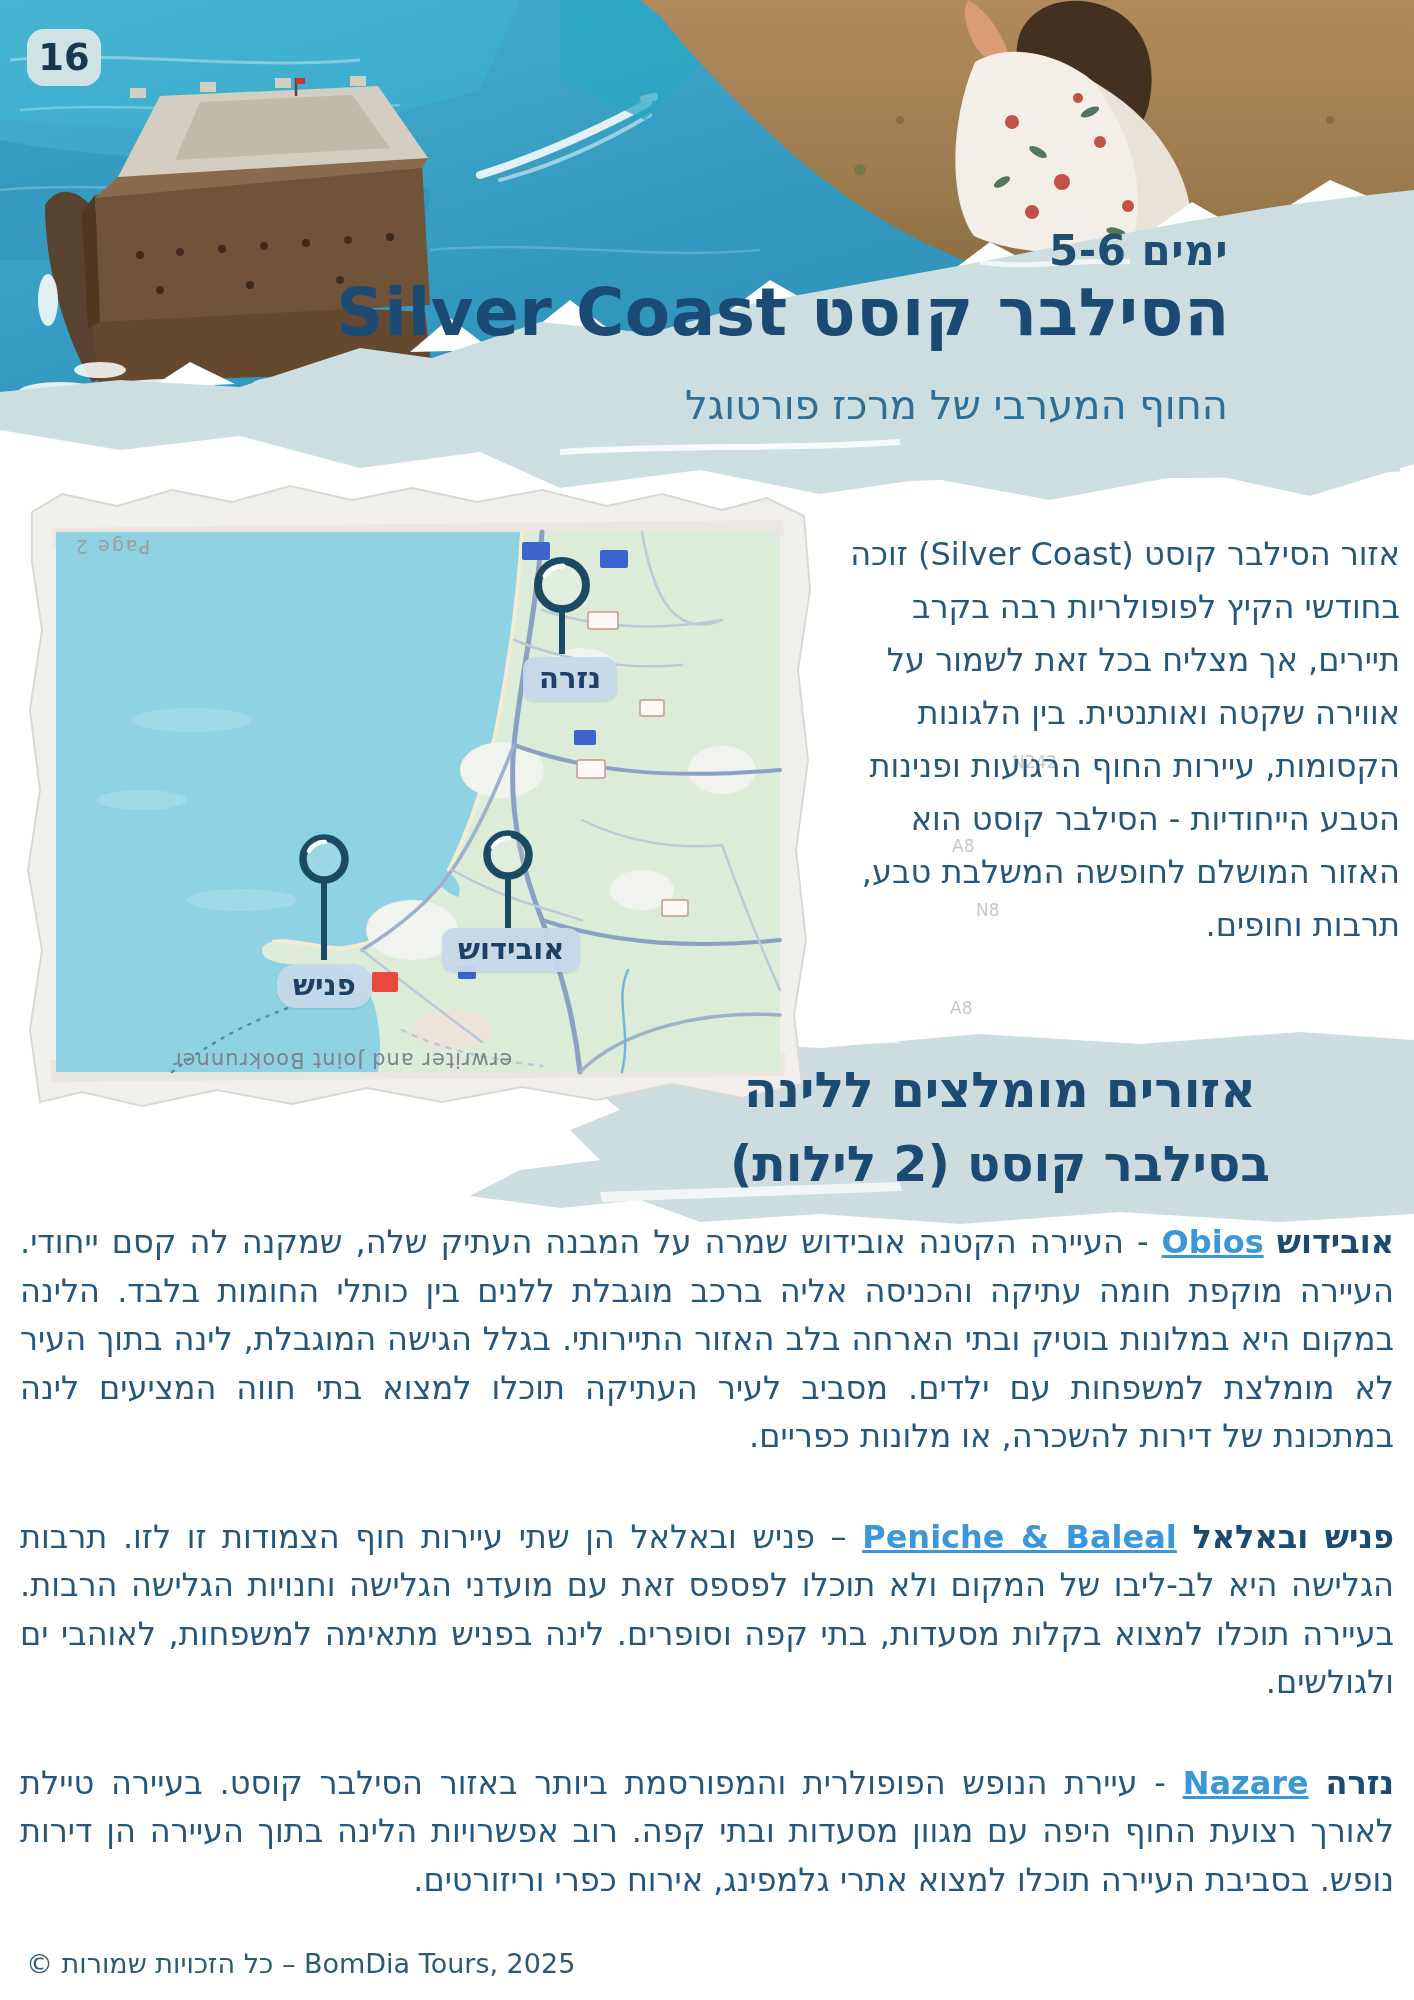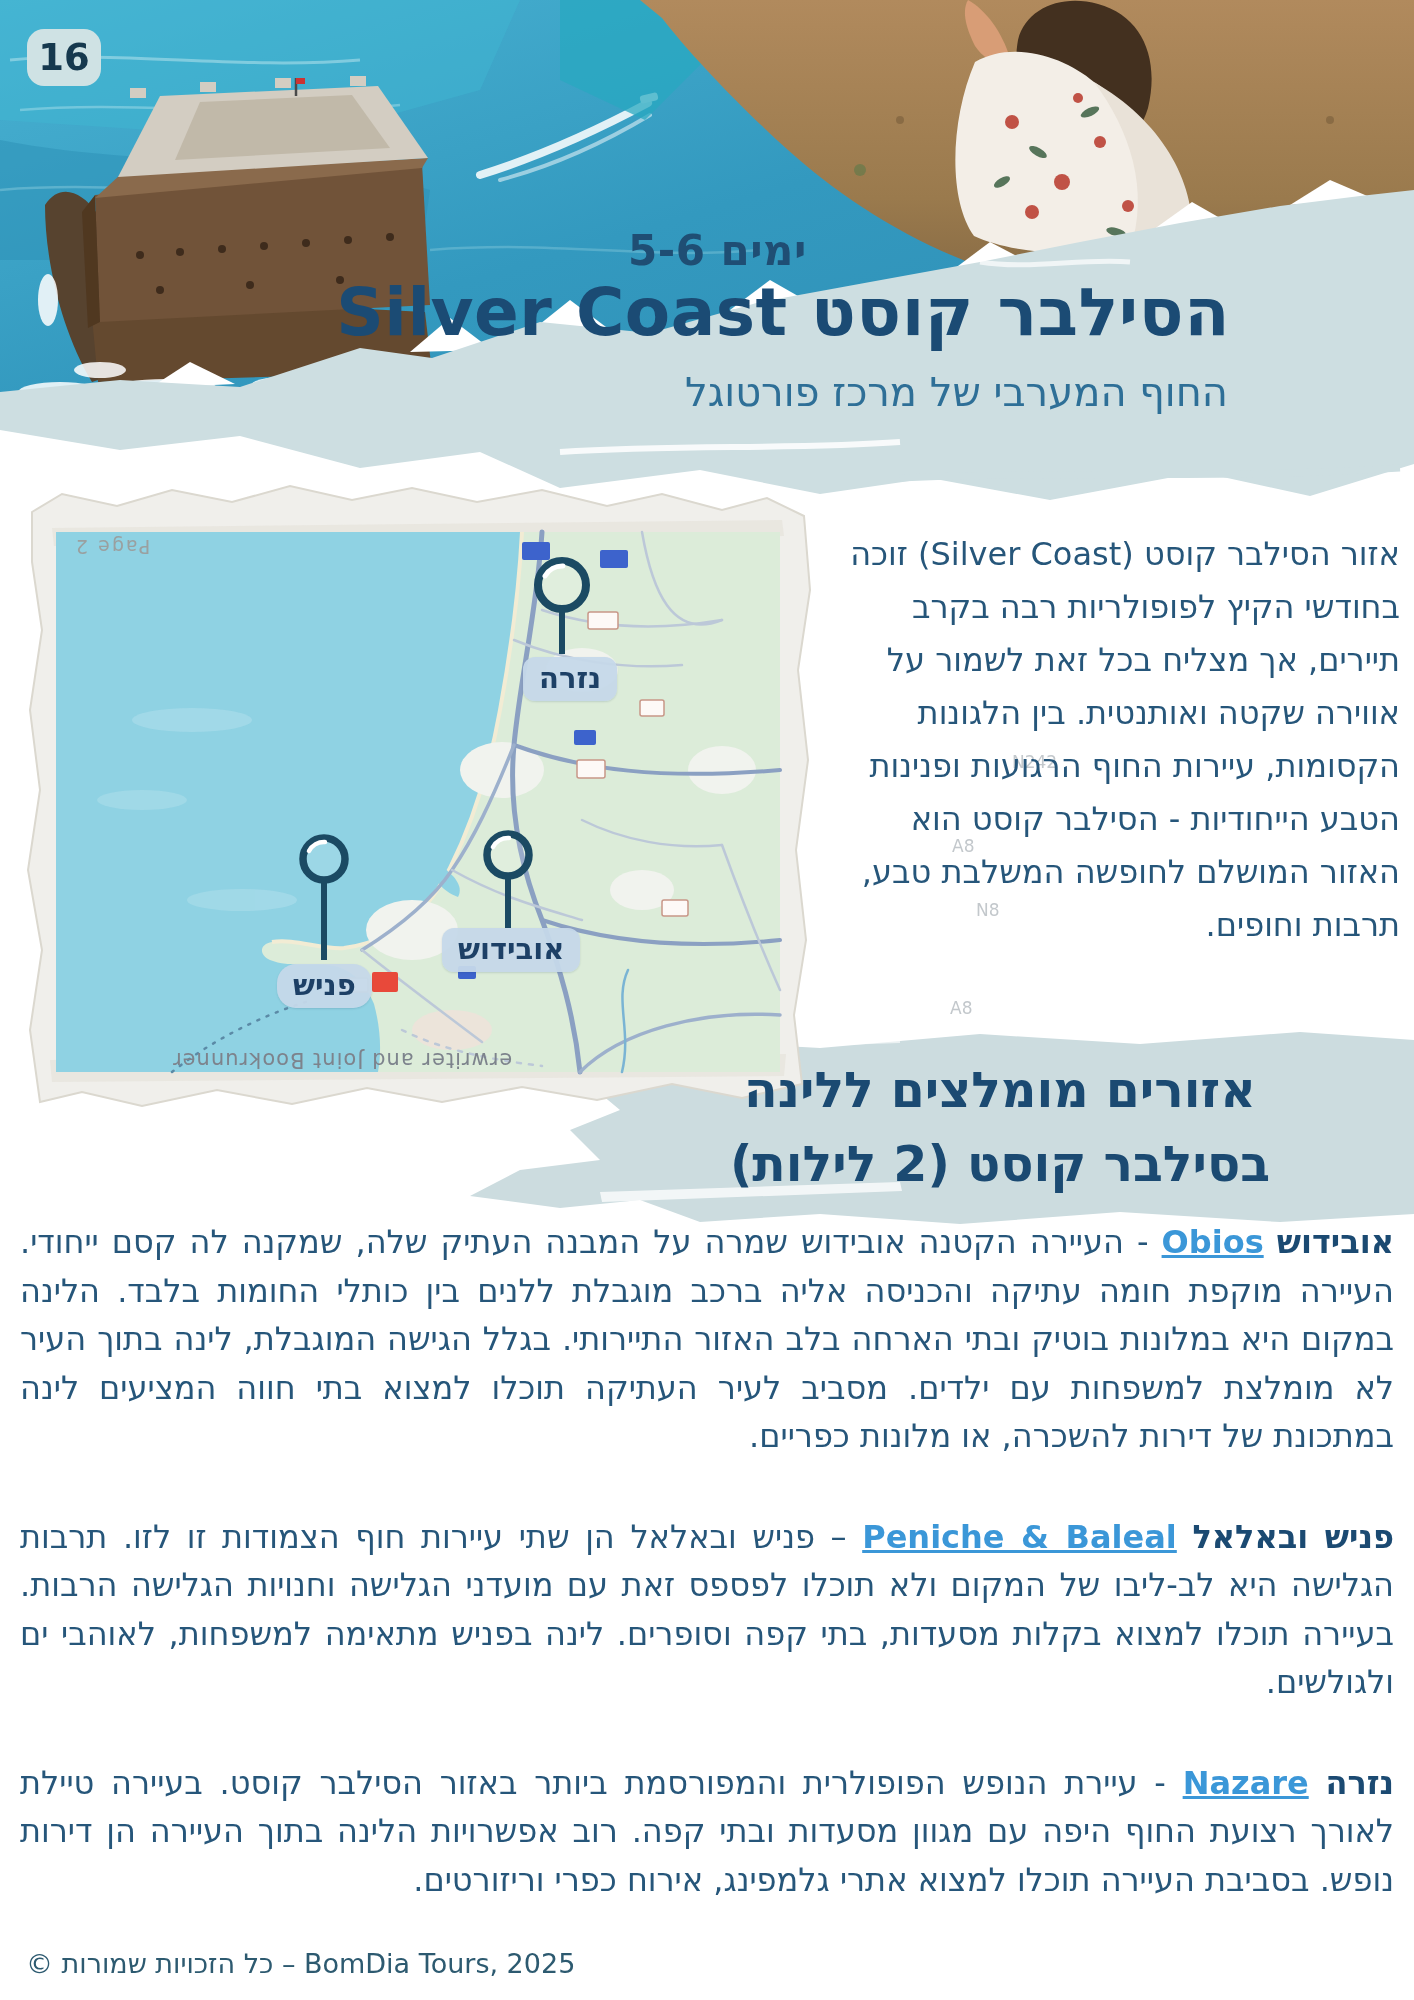--- a/index.html
+++ b/index.html
@@ -11,29 +11,29 @@
 
   
   .hero{left:0;top:0;width:1252px;height:505px;}
   .hero svg{display:block;}
   .page-badge{
     left:27px;top:29px;width:74px;height:57px;border-radius:17px;
     background:#cfe2e4;color:#16394e;font-size:37px;font-weight:800;
     display:flex;align-items:center;justify-content:center;
   }
   .hero-days{
-    right:24px;top:226px;width:600px;text-align:left;direction:rtl;
+    right:24px;top:226px;width:600px;text-align:right;direction:rtl;
     color:#1f4e74;font-size:42px;font-weight:600;letter-spacing:.5px;
   }
   .hero-title{
     right:22px;top:274px;width:1100px;text-align:right;direction:rtl;margin:0;
     color:#1b4b74;font-size:66px;font-weight:800;letter-spacing:.5px;
   }
   .hero-subtitle{
-    right:24px;top:369px;width:900px;text-align:right;direction:rtl;
+    right:24px;top:382px;width:900px;text-align:right;direction:rtl;
     color:#2e6f97;font-size:40px;font-weight:500;
   }
 
   
   .map-scrap{left:22px;top:470px;width:795px;height:650px;}
   .map-chip{
     position:absolute;background:rgba(197,216,233,.95);border-radius:12px;
     color:#1d4066;font-weight:800;font-size:29px;direction:rtl;
     padding:6px 16px;line-height:1.1;box-shadow:0 1px 2px rgba(30,60,90,.15);
   }

